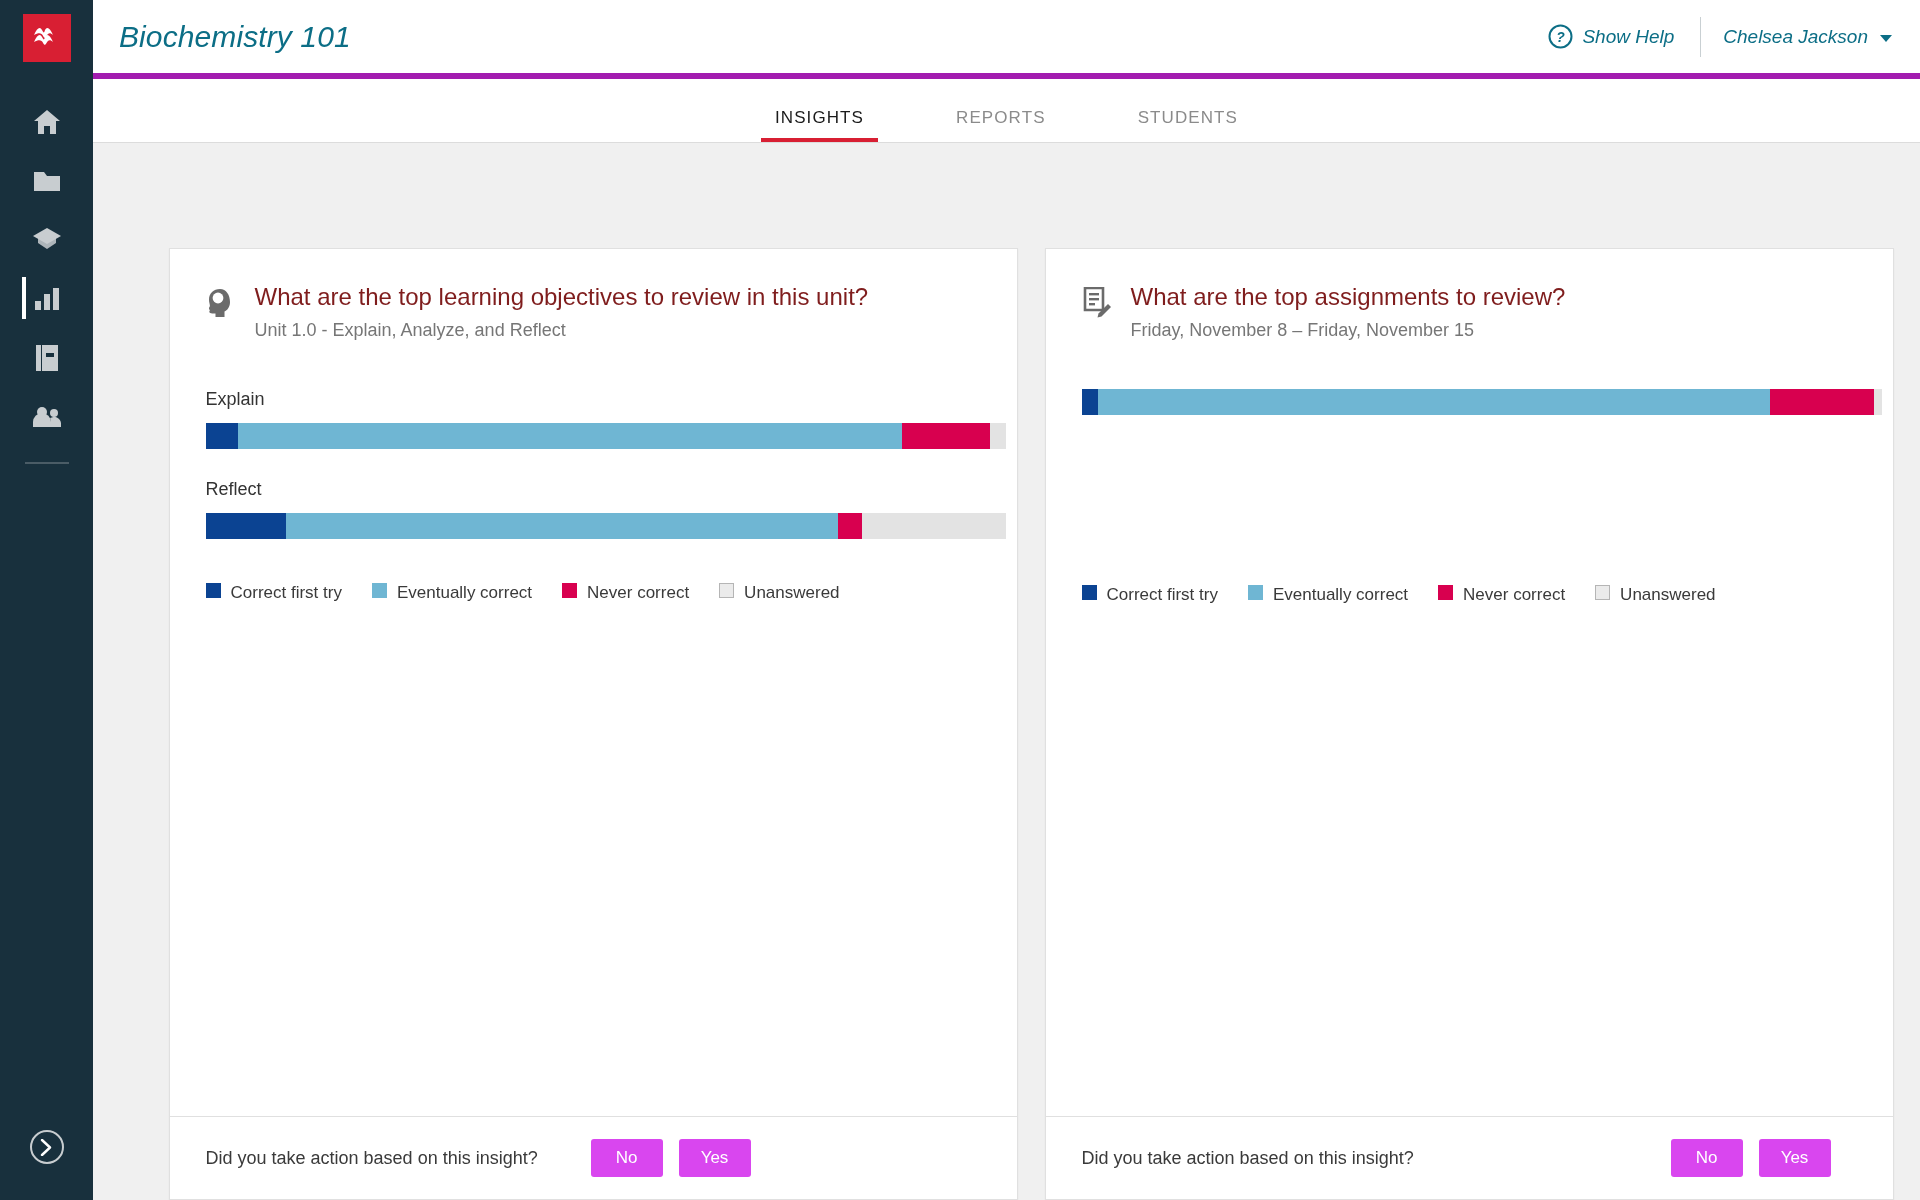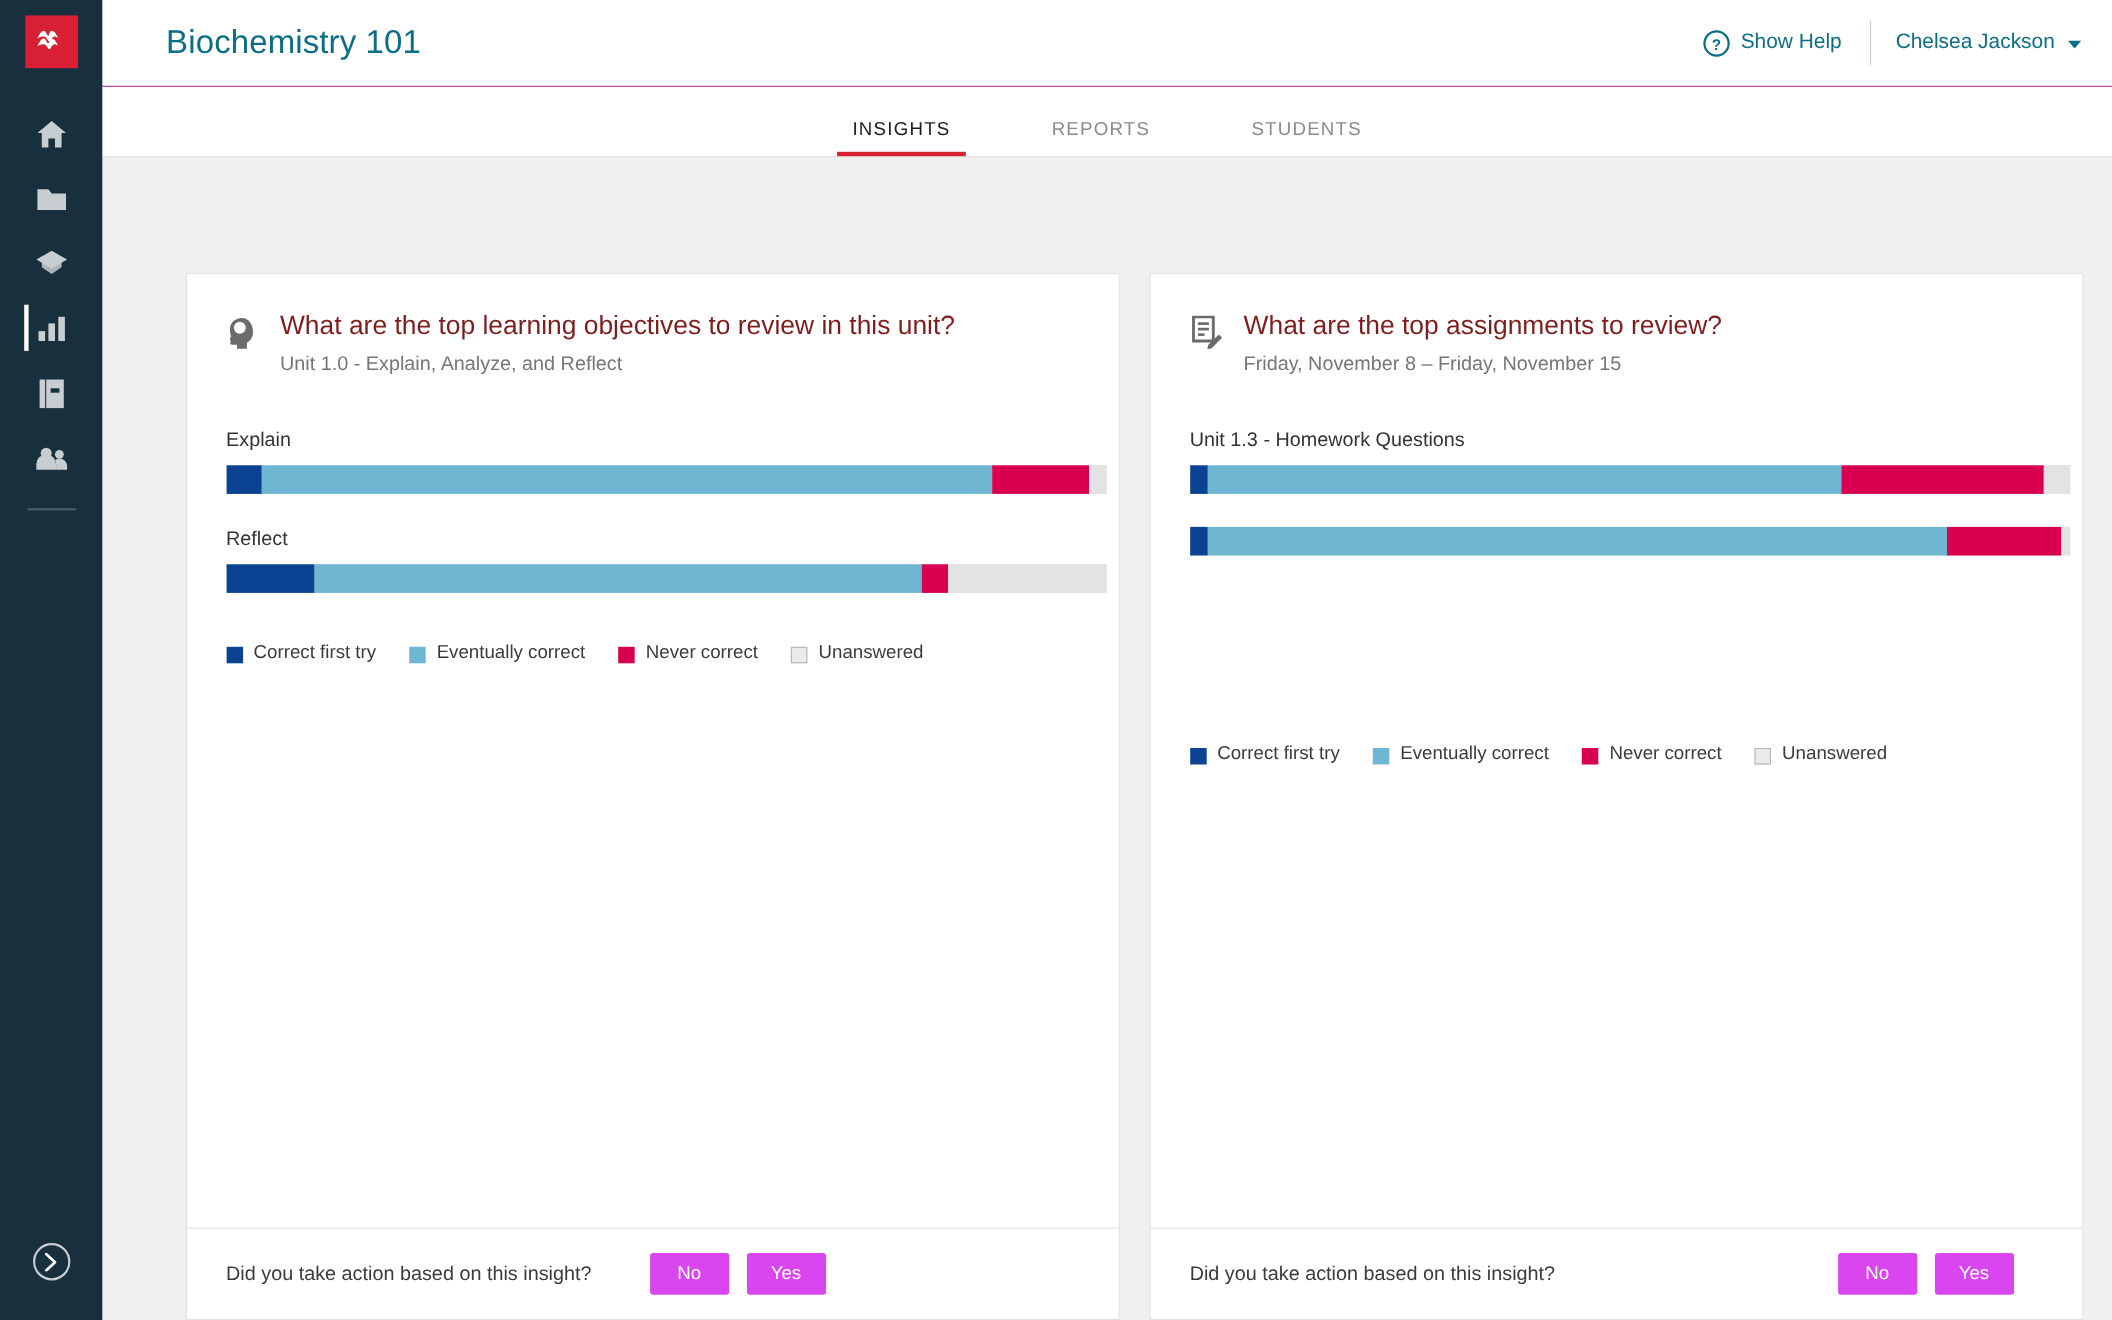--- a/index.html
+++ b/index.html
@@ -51,23 +51,24 @@
     border: 2px solid #c8cdd0;
     display: flex; align-items: center; justify-content: center;
   }
 
   
   .main { flex: 1; height: 1200px; display: flex; flex-direction: column; background: #f0f0f0; }
 
   .topbar {
     height: 79px; background: #ffffff;
     display: flex; align-items: center;
-    padding: 0 28px 0 58px;
-    border-bottom: 1px solid #a21caf;
+    padding: 0 28px 0 26px;
+    border-bottom: 6px solid #a21caf;
     flex: 0 0 79px;
+    font-style: italic;
   }
   .course-title {
     font-size: 30px; color: #0c6e86; font-weight: 400; letter-spacing: .1px;
   }
   .topbar-right { margin-left: auto; display: flex; align-items: center; }
   .help {
     display: flex; align-items: center; gap: 9px;
     color: #0c6e86; font-size: 19px;
   }
   .help-icon { width: 25px; height: 25px; display: block; }
@@ -120,21 +121,21 @@
     height: 26px; width: 800px; display: flex;
     background: #e3e3e3;
   }
   .seg { height: 100%; }
   .seg.correct { background: #0b4392; }
   .seg.eventual { background: #6fb6d3; }
   .seg.never { background: #d8004f; }
   .seg.unanswered { background: #e3e3e3; }
 
   .legend { display: flex; align-items: center; gap: 30px; margin-top: 44px; padding-bottom: 34px; }
-  .legend-item { display: flex; align-items: flex-end; gap: 10px; font-size: 17px; color: #3a3a3a; }
+  .legend-item { display: flex; align-items: flex-start; gap: 10px; font-size: 17px; color: #3a3a3a; }
   .swatch { width: 15px; height: 15px; display: block; }
   .swatch.correct { background: #0b4392; }
   .swatch.eventual { background: #6fb6d3; }
   .swatch.never { background: #d8004f; }
   .swatch.unanswered { background: #ebebeb; border: 1px solid #b5b5b5; }
 
   .card-foot {
     border-top: 1px solid #e0e0e0;
     padding: 22px 36px; display: flex; align-items: center;
   }
@@ -335,29 +336,20 @@
                 </svg>
               </span>
               <div>
                 <h2 class="card-title">What are the top assignments to review?</h2>
                 <div class="card-sub">Friday, November 8 – Friday, November 15</div>
               </div>
             </div>
 
             <div class="chart">
               <div class="bar-group">
-                <div class="bar-label">Unit 1.3 - Homework Questions</div>
-                <div class="bar">
-                  <div class="seg correct" style="width: 2%; background: rgb(11, 67, 146);"></div>
-                  <div class="seg eventual" style="width: 72%; background: rgb(111, 182, 211);"></div>
-                  <div class="seg never" style="width: 23%; background: rgb(216, 0, 79);"></div>
-                  <div class="seg unanswered" style="width: 3%; background: rgb(227, 227, 227);"></div>
-                </div>
-              </div>
-              <div class="bar-group">
                 <div class="bar">
                   <div class="seg correct" style="width: 2%; background: rgb(11, 67, 146);"></div>
                   <div class="seg eventual" style="width: 84%; background: rgb(111, 182, 211);"></div>
                   <div class="seg never" style="width: 13%; background: rgb(216, 0, 79);"></div>
                   <div class="seg unanswered" style="width: 1%; background: rgb(227, 227, 227);"></div>
                 </div>
               </div>
               <div style="height:96px"></div>
             </div>
 

